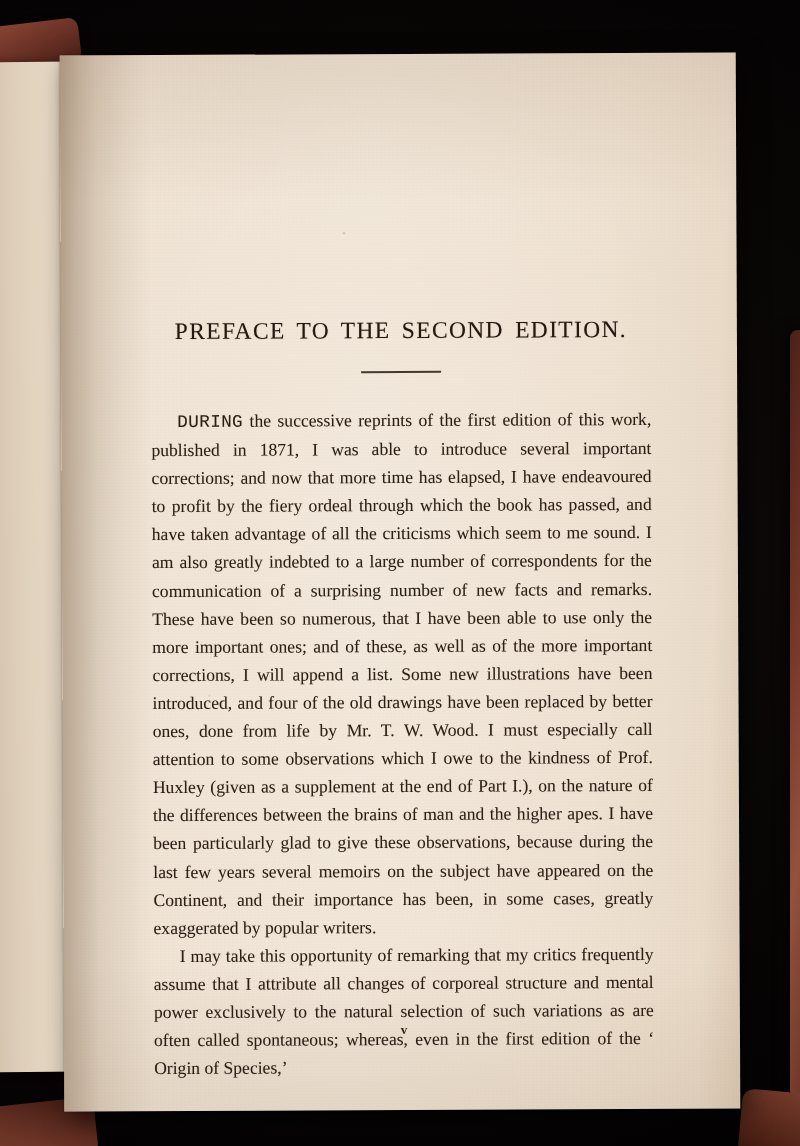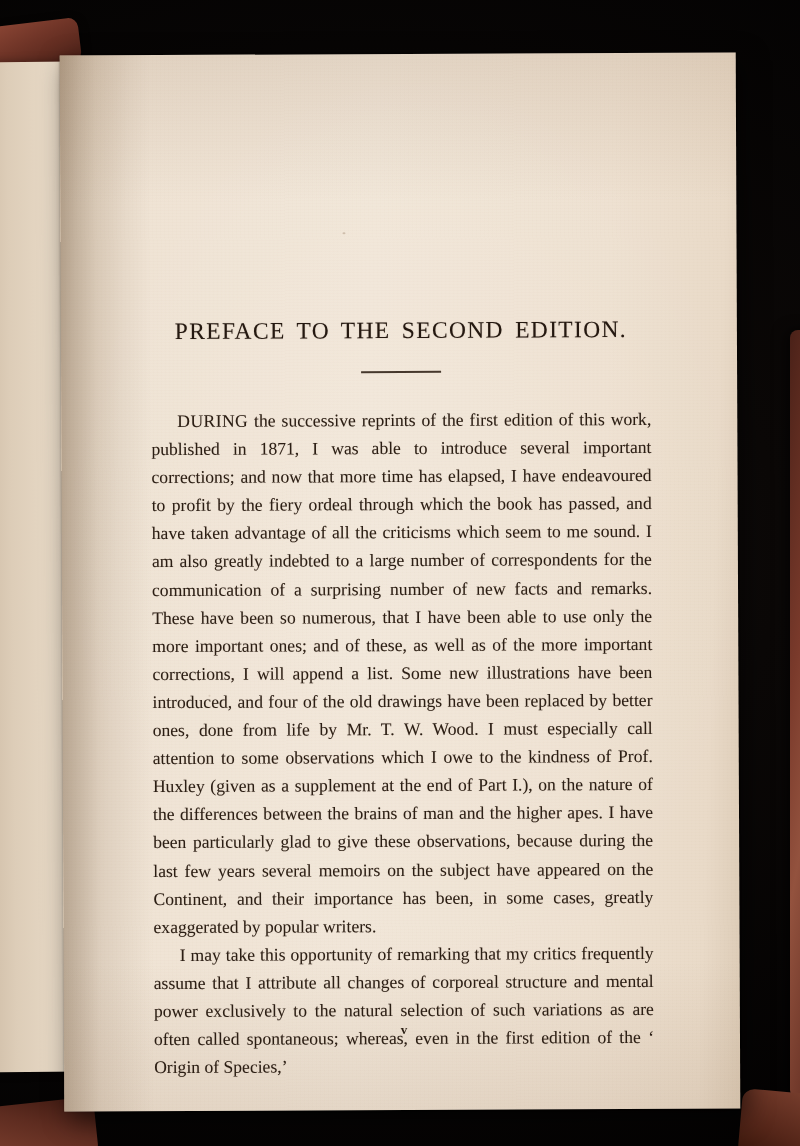--- a/index.html
+++ b/index.html
@@ -186,20 +186,21 @@
     color: #2b1e14;
     text-shadow: 0 0 0.7px rgba(70,48,30,0.30);
   }
   .body-text p {
     margin: 0;
     text-indent: 26px;
   }
   .smallcaps-open {
     font-variant: small-caps;
     letter-spacing: 0.4px;
+    font-family: Liberation Mono, monospace;
   }
 
   .folio {
     position: absolute;
     top: 968px;
     left: 0;
     width: 500px;
     text-align: center;
     font-size: 13px;
     font-weight: bold;

